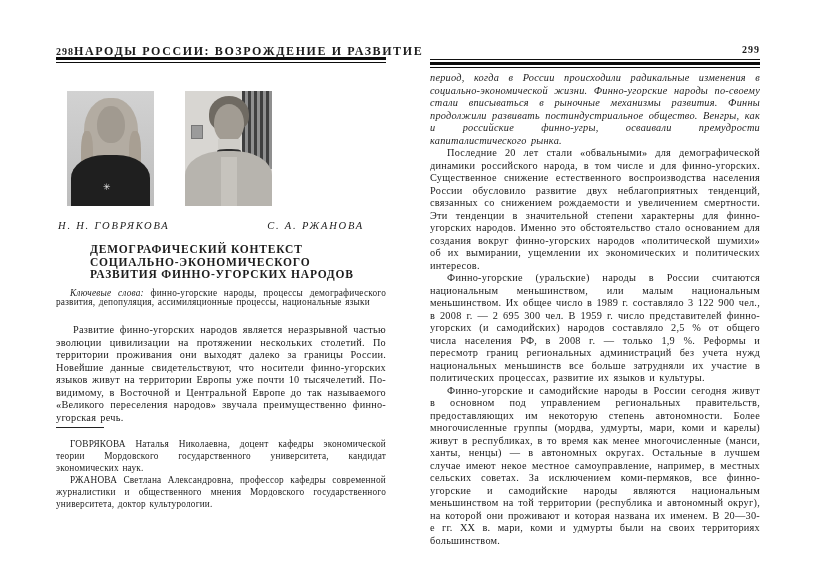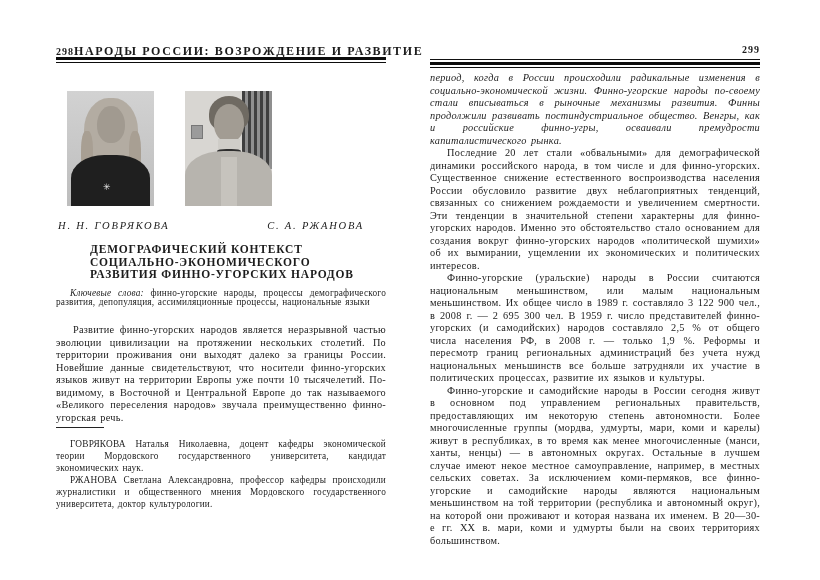--- a/index.html
+++ b/index.html
@@ -109,21 +109,21 @@
     <p><span class="kwlabel">Ключевые слова:</span><span> финно-угорские народы, процессы демографического развития, депопуляция, ассимиляционные процессы, национальные языки</span></p>
   </div>
 
   <div class="bodytext">
     <p>Развитие финно-угорских народов является неразрывной частью эволюции цивилизации на протяжении нескольких столетий. По территории проживания они выходят далеко за границы России. Новейшие данные свидетельствуют, что носители финно-угорских языков живут на территории Европы уже почти 10 тысячелетий. По-видимому, в Восточной и Центральной Европе до так называемого «Великого переселения народов» звучала преимущественно финно-угорская речь.</p>
   </div>
 
   <div class="fn-rule"></div>
   <div class="footnotes">
     <p>ГОВРЯКОВА Наталья Николаевна, доцент кафедры экономической теории Мордовского государственного университета, кандидат экономических наук.</p>
-    <p>РЖАНОВА Светлана Александровна, профессор кафедры происходили журналистики и общественного мнения Мордовского государственного университета, доктор культурологии.</p>
+    <p>РЖАНОВА Светлана Александровна, профессор кафедры современной журналистики и общественного мнения Мордовского государственного университета, доктор культурологии.</p>
   </div>
 </div>
 
 <div class="page page-right">
   <div class="runhead runhead-right">
     <span class="pagenum">299</span>
   </div>
   <div class="dblrule"></div>
 
   <div class="bodytext">

